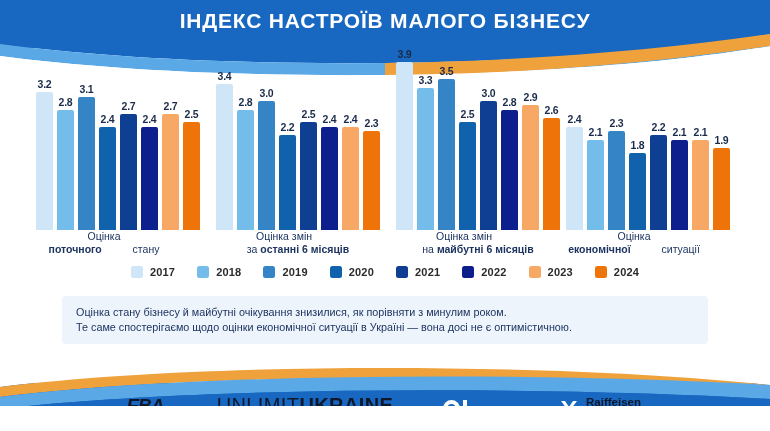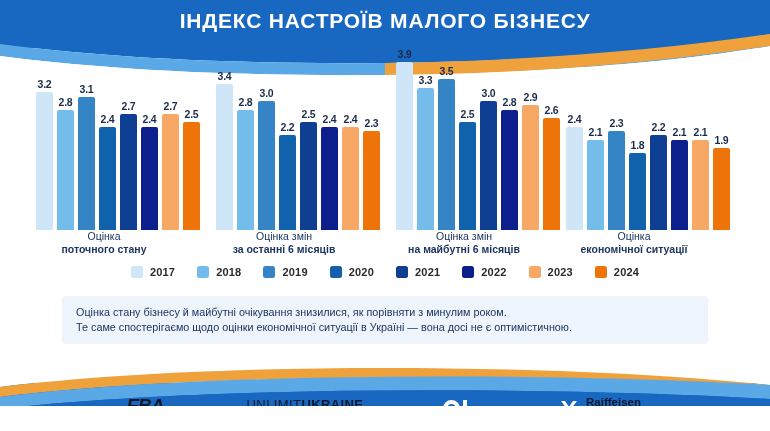--- a/index.html
+++ b/index.html
@@ -34,21 +34,21 @@
   }
 
   
   .glabels{position:absolute;left:0;top:230px;width:770px;height:28px;}
   .glabel{
     position:absolute;text-align:center;
     font-size:10.5px;color:#1d3461;line-height:13px;
   }
   .glabel .l1{font-weight:normal;display:block;text-align:center;}
   .glabel .l2{font-weight:bold;display:block;}
-  .glabel .l2 .reg{font-weight:bold;}
+  .glabel .l2 .reg{font-weight:normal;padding-left:28px;}
 
   
   .legend{
     position:absolute;left:0;top:262px;width:770px;height:20px;
     display:flex;justify-content:center;align-items:center;gap:0px;
   }
   .leg-item{display:flex;align-items:center;margin:0 11px;}
   .leg-sw{width:12px;height:12px;border-radius:2.5px;margin-right:7px;}
   .leg-tx{font-size:11px;font-weight:bold;color:#2b2b2b;letter-spacing:0.2px;}
 
@@ -69,21 +69,21 @@
   .footer-svg{position:absolute;left:0;top:0;width:770px;height:76px;display:block;}
   .footer-logos{
     position:absolute;left:0;bottom:0;width:770px;height:46px;
     display:flex;align-items:center;justify-content:center;
   }
   .logo{display:flex;align-items:center;justify-content:center;color:#0f172a;}
   .logo-eba{margin:0 0 0 0;width:120px;flex-direction:column;}
   .eba-main{font-size:19px;font-weight:bold;letter-spacing:-1px;font-style:italic;line-height:19px;}
   .eba-sub{font-size:3.6px;letter-spacing:0.3px;margin-top:2px;transform:scale(1);opacity:.92;}
   .logo-unlimit{width:200px;flex-direction:column;align-items:center;}
-  .unl-main{font-size:13px;letter-spacing:0.4px;line-height:18px;}
+  .unl-main{font-size:20px;letter-spacing:0.4px;line-height:18px;}
   .unl-main b{font-weight:bold;}
   .unl-main span{font-weight:300;}
   .unl-sub{font-size:4.6px;letter-spacing:1.1px;margin-top:2px;opacity:.95;}
   .logo-olx{width:110px;align-items:center;justify-content:center;}
   .olx-o{width:17px;height:17px;border-radius:50%;border:4.5px solid #fff;box-sizing:border-box;}
   .olx-l{width:4.5px;height:17px;background:#fff;margin:0 3px;}
   .olx-x{font-size:13px;font-weight:bold;line-height:13px;margin-top:4px;}
   .logo-raif{width:170px;align-items:center;}
   .raif-mark{width:20px;height:20px;position:relative;margin-right:7px;}
   .raif-tx{font-size:11.5px;font-weight:bold;line-height:12.5px;}

